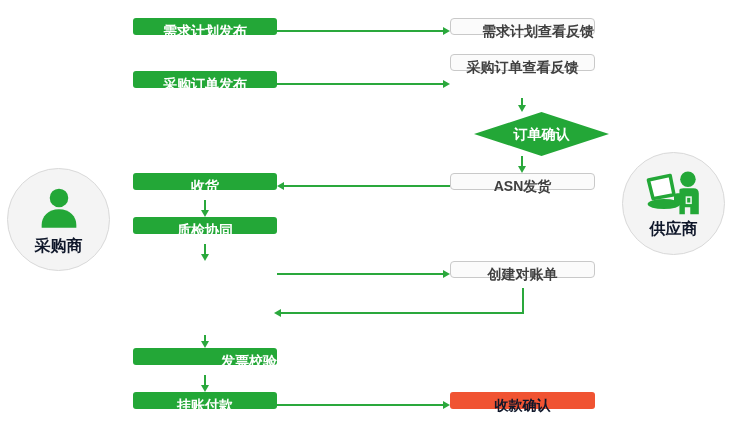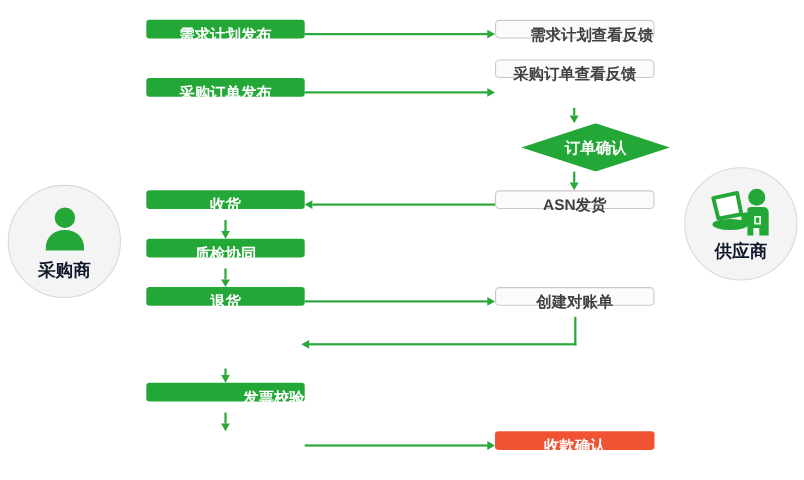--- a/index.html
+++ b/index.html
@@ -9,21 +9,21 @@
   }
   *{margin:0;padding:0;box-sizing:border-box;}
   body{background:#fff;font-family:"Liberation Sans","DejaVu Sans",sans-serif;}
   .canvas{position:relative;width:731px;height:436px;background:#fff;overflow:hidden;}
 
   .node{position:absolute;height:17px;line-height:25px;text-align:center;
         font-size:14px;font-weight:600;white-space:nowrap;}
   .node.green{width:144px;background:var(--green);color:#fff;border-radius:3px;line-height:27px;}
   .node.white{width:145px;background:var(--node-bg);color:var(--text-dark);
         border:1px solid var(--node-border);border-radius:4px;}
-  .node.red{width:145px;background:var(--red);color:#ffffff;border-radius:3px;line-height:27px;}
+  .node.red{width:145px;background:var(--red);color:#0f172a;border-radius:3px;line-height:27px;}
 
   .diamond{position:absolute;text-align:center;}
   .diamond svg{position:absolute;left:0;top:0;}
   .diamond span{position:relative;display:block;font-size:14px;font-weight:600;}
   .diamond.green-d span{color:#fff;line-height:44px;}
   .diamond.gray-d span{color:var(--text-dark);line-height:44px;}
 
   .hline{position:absolute;height:2px;background:var(--arrow-green);}
   .vline{position:absolute;width:2px;background:var(--arrow-green);}
   .ah{position:absolute;width:0;height:0;}
@@ -64,22 +64,22 @@
         <rect x="57" y="35" width="4" height="6" fill="currentColor"></rect>
       </svg>
     </span>
     <span class="alabel">供应商</span>
   </div>
 
   <div class="node green" style="left:133px;top:18px;">需求计划发布</div>
   <div class="node green" style="left:133px;top:71px;">采购订单发布</div>
   <div class="node green" style="left:133px;top:173px;">收货</div>
   <div class="node green" style="left:133px;top:217px;text-decoration:underline;">质检协同</div>
-  <div class="node green" style="left:133px;top:261px;">退货</div>
   <div class="node green" style="left:133px;top:348px;text-align:right;">发票校验</div>
+  <div class="node green" style="left:133px;top:392px;">挂账付款</div>
 
   <div class="node white" style="left:450px;top:18px;text-align:right;">需求计划查看反馈</div>
   <div class="node white" style="left:450px;top:54px;">采购订单查看反馈</div>
   <div class="node white" style="left:450px;top:261px;">创建对账单</div>
   <div class="node white" style="left:450px;top:173px;">ASN发货</div>
 
   <div class="node red" style="left:450px;top:392px;">收款确认</div>
 
   <div class="diamond green-d" style="left:474px;top:112px;width:135px;height:44px;">
     <svg width="135" height="44" viewBox="0 0 135 44">

